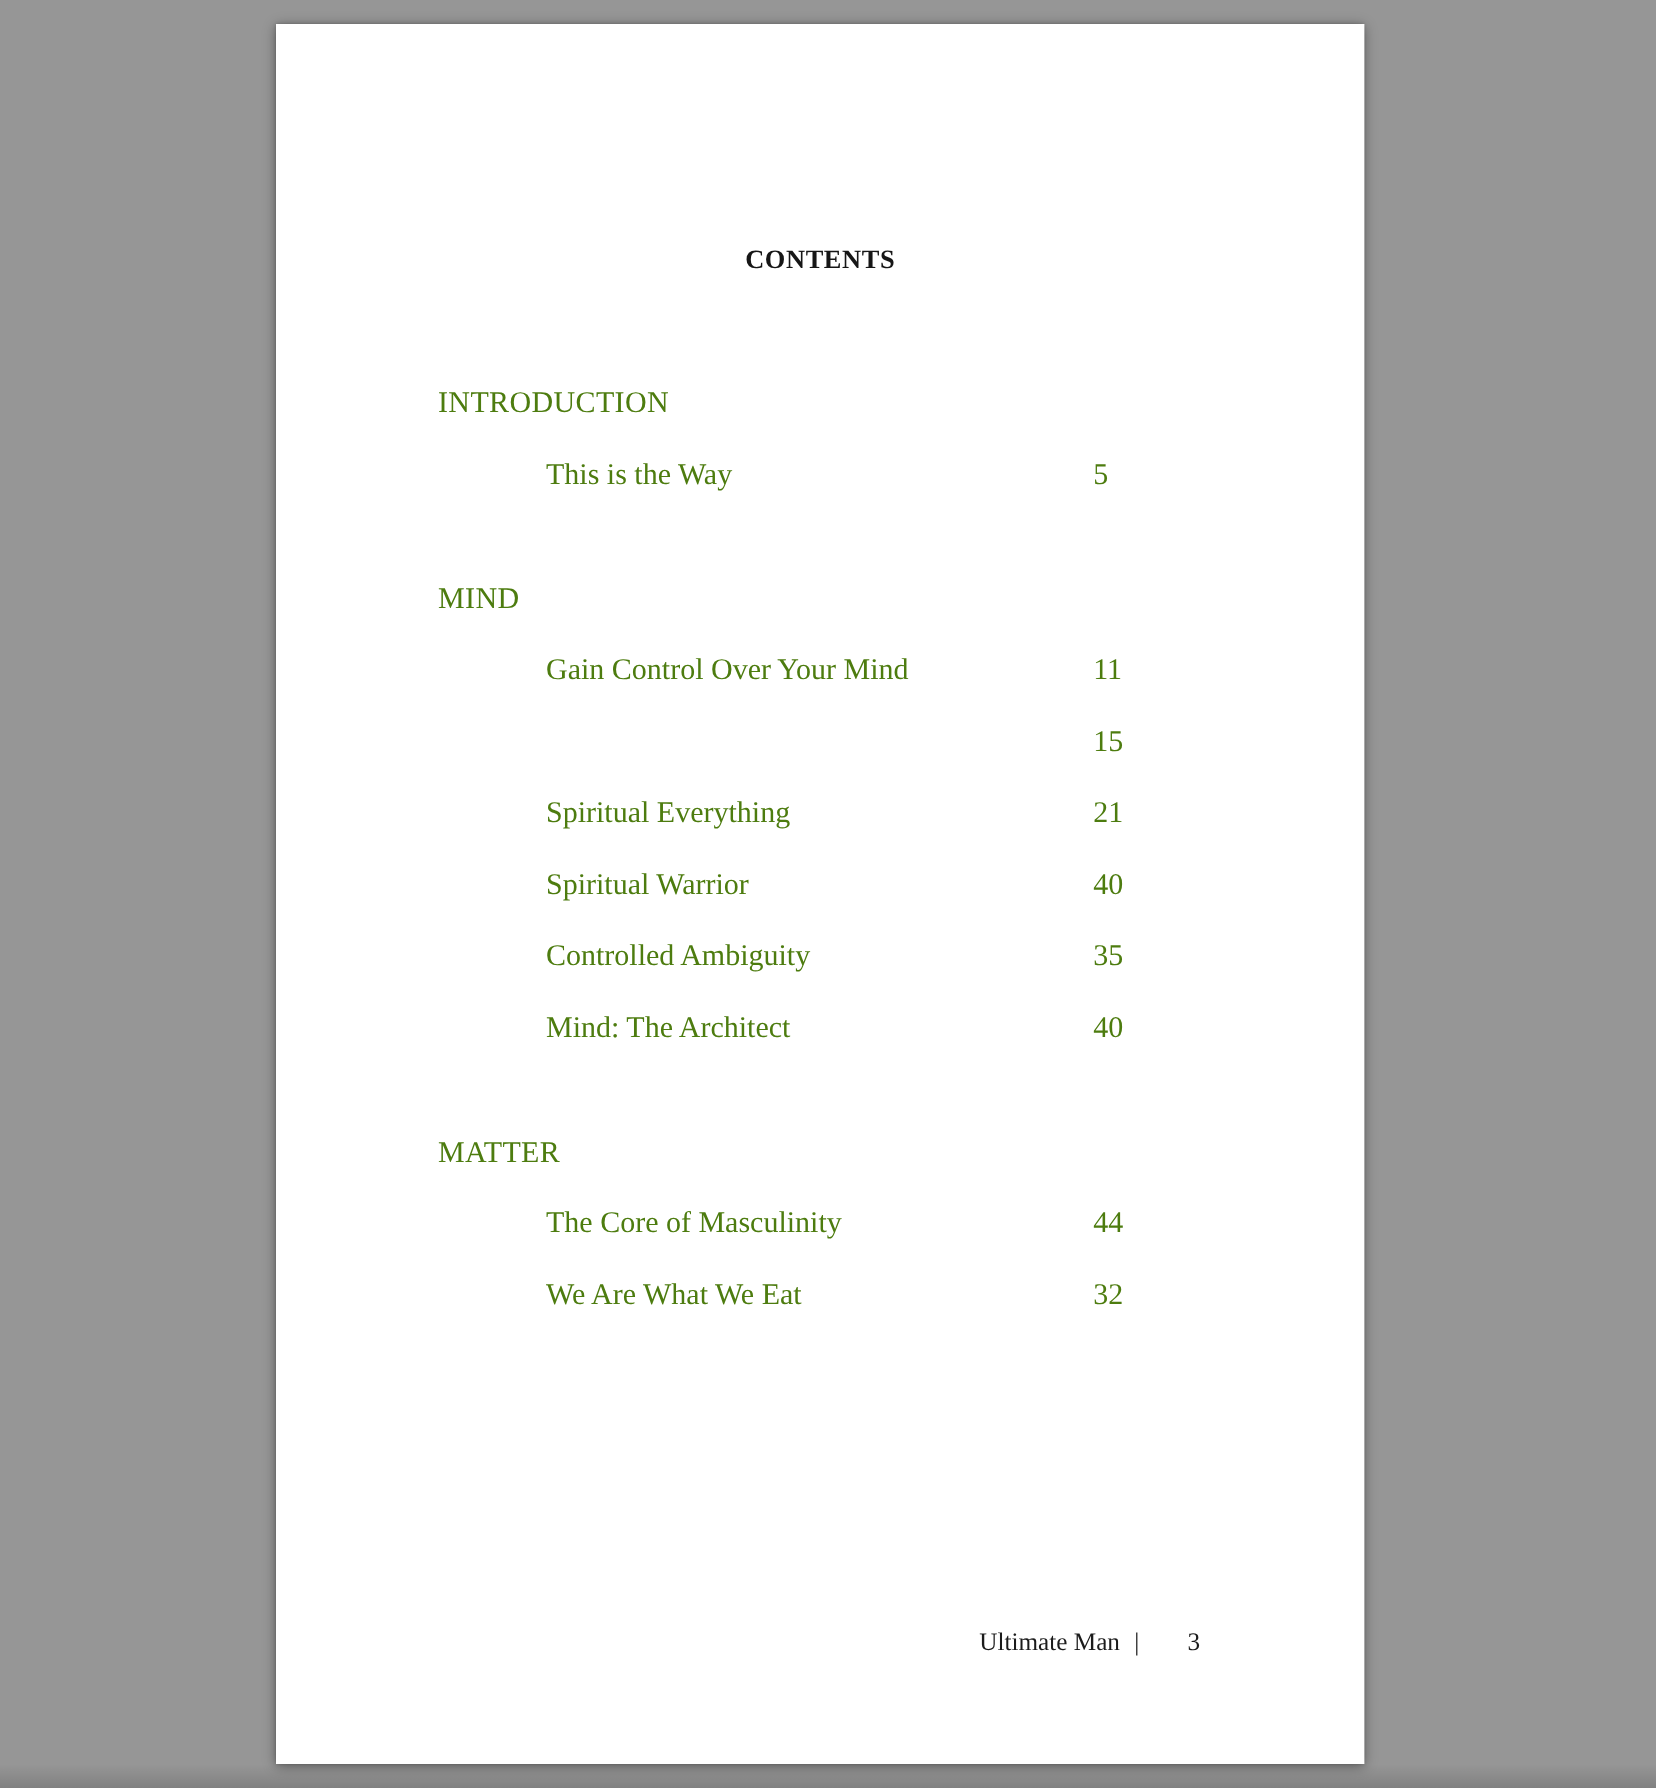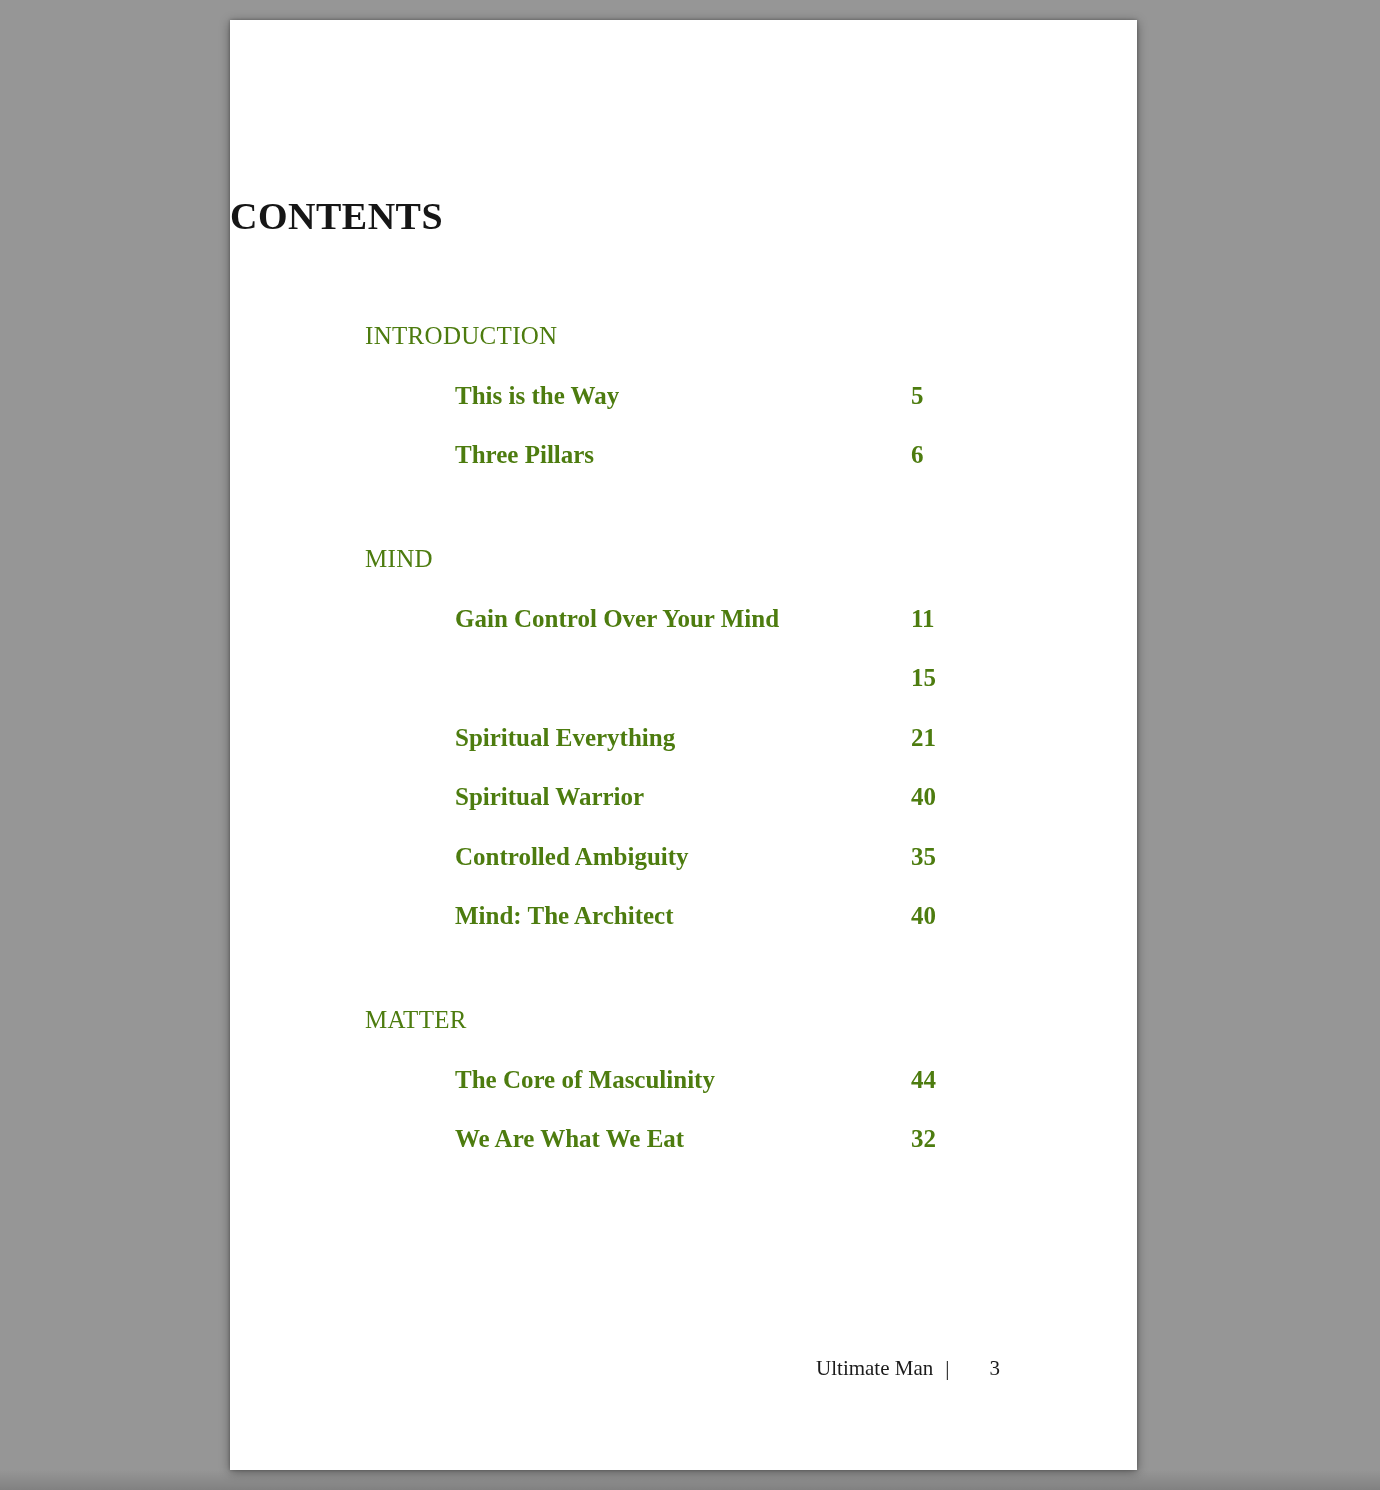--- a/index.html
+++ b/index.html
@@ -25,22 +25,22 @@
     position: absolute;
     left: 230px;
     top: 20px;
     width: 907px;
     height: 1450px;
     background: #ffffff;
     box-shadow: 0 2px 10px rgba(0,0,0,0.40), 0 0 3px rgba(0,0,0,0.28);
   }
   .doc-title {
     margin: 178px 0 0 0;
-    text-align: left;
-    font-size: 38px;
+    text-align: center;
+    font-size: 22px;
     font-weight: bold;
     letter-spacing: 0.5px;
     color: #161616;
     height: 36px;
     line-height: 36px;
   }
   .toc {
     margin-left: 135px;
     margin-right: 136px;
   }
@@ -55,21 +55,20 @@
     line-height: 36px;
     margin-bottom: 23.5px;
     color: #4d7c0f;
     font-size: 25px;
   }
   .section-heading {
     letter-spacing: 0.3px;
   }
   .toc-entry {
     position: relative;
-    font-weight: bold;
   }
   .entry-label {
     display: inline-block;
     margin-left: 90px;
   }
   .entry-page-num {
     position: absolute;
     left: 546px;
     top: 0;
   }
@@ -98,24 +97,20 @@
 
   <div class="doc-title">CONTENTS</div>
 
   <div class="toc">
 
     <div class="toc-section">
       <div class="row section-heading">INTRODUCTION</div>
       <div class="row toc-entry">
         <span class="entry-label">This is the Way</span>
         <span class="entry-page-num">5</span>
-      </div>
-      <div class="row toc-entry">
-        <span class="entry-label">Three Pillars</span>
-        <span class="entry-page-num">6</span>
       </div>
     </div>
 
     <div class="toc-section">
       <div class="row section-heading">MIND</div>
       <div class="row toc-entry">
         <span class="entry-label">Gain Control Over Your Mind</span>
         <span class="entry-page-num">11</span>
       </div>
       <div class="row toc-entry">

